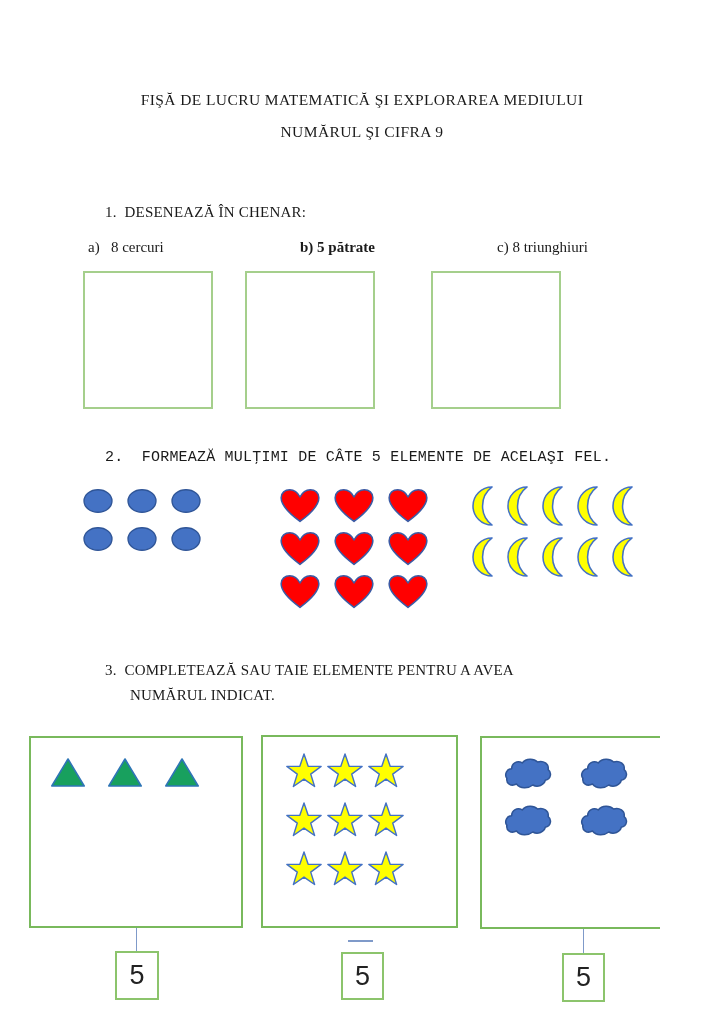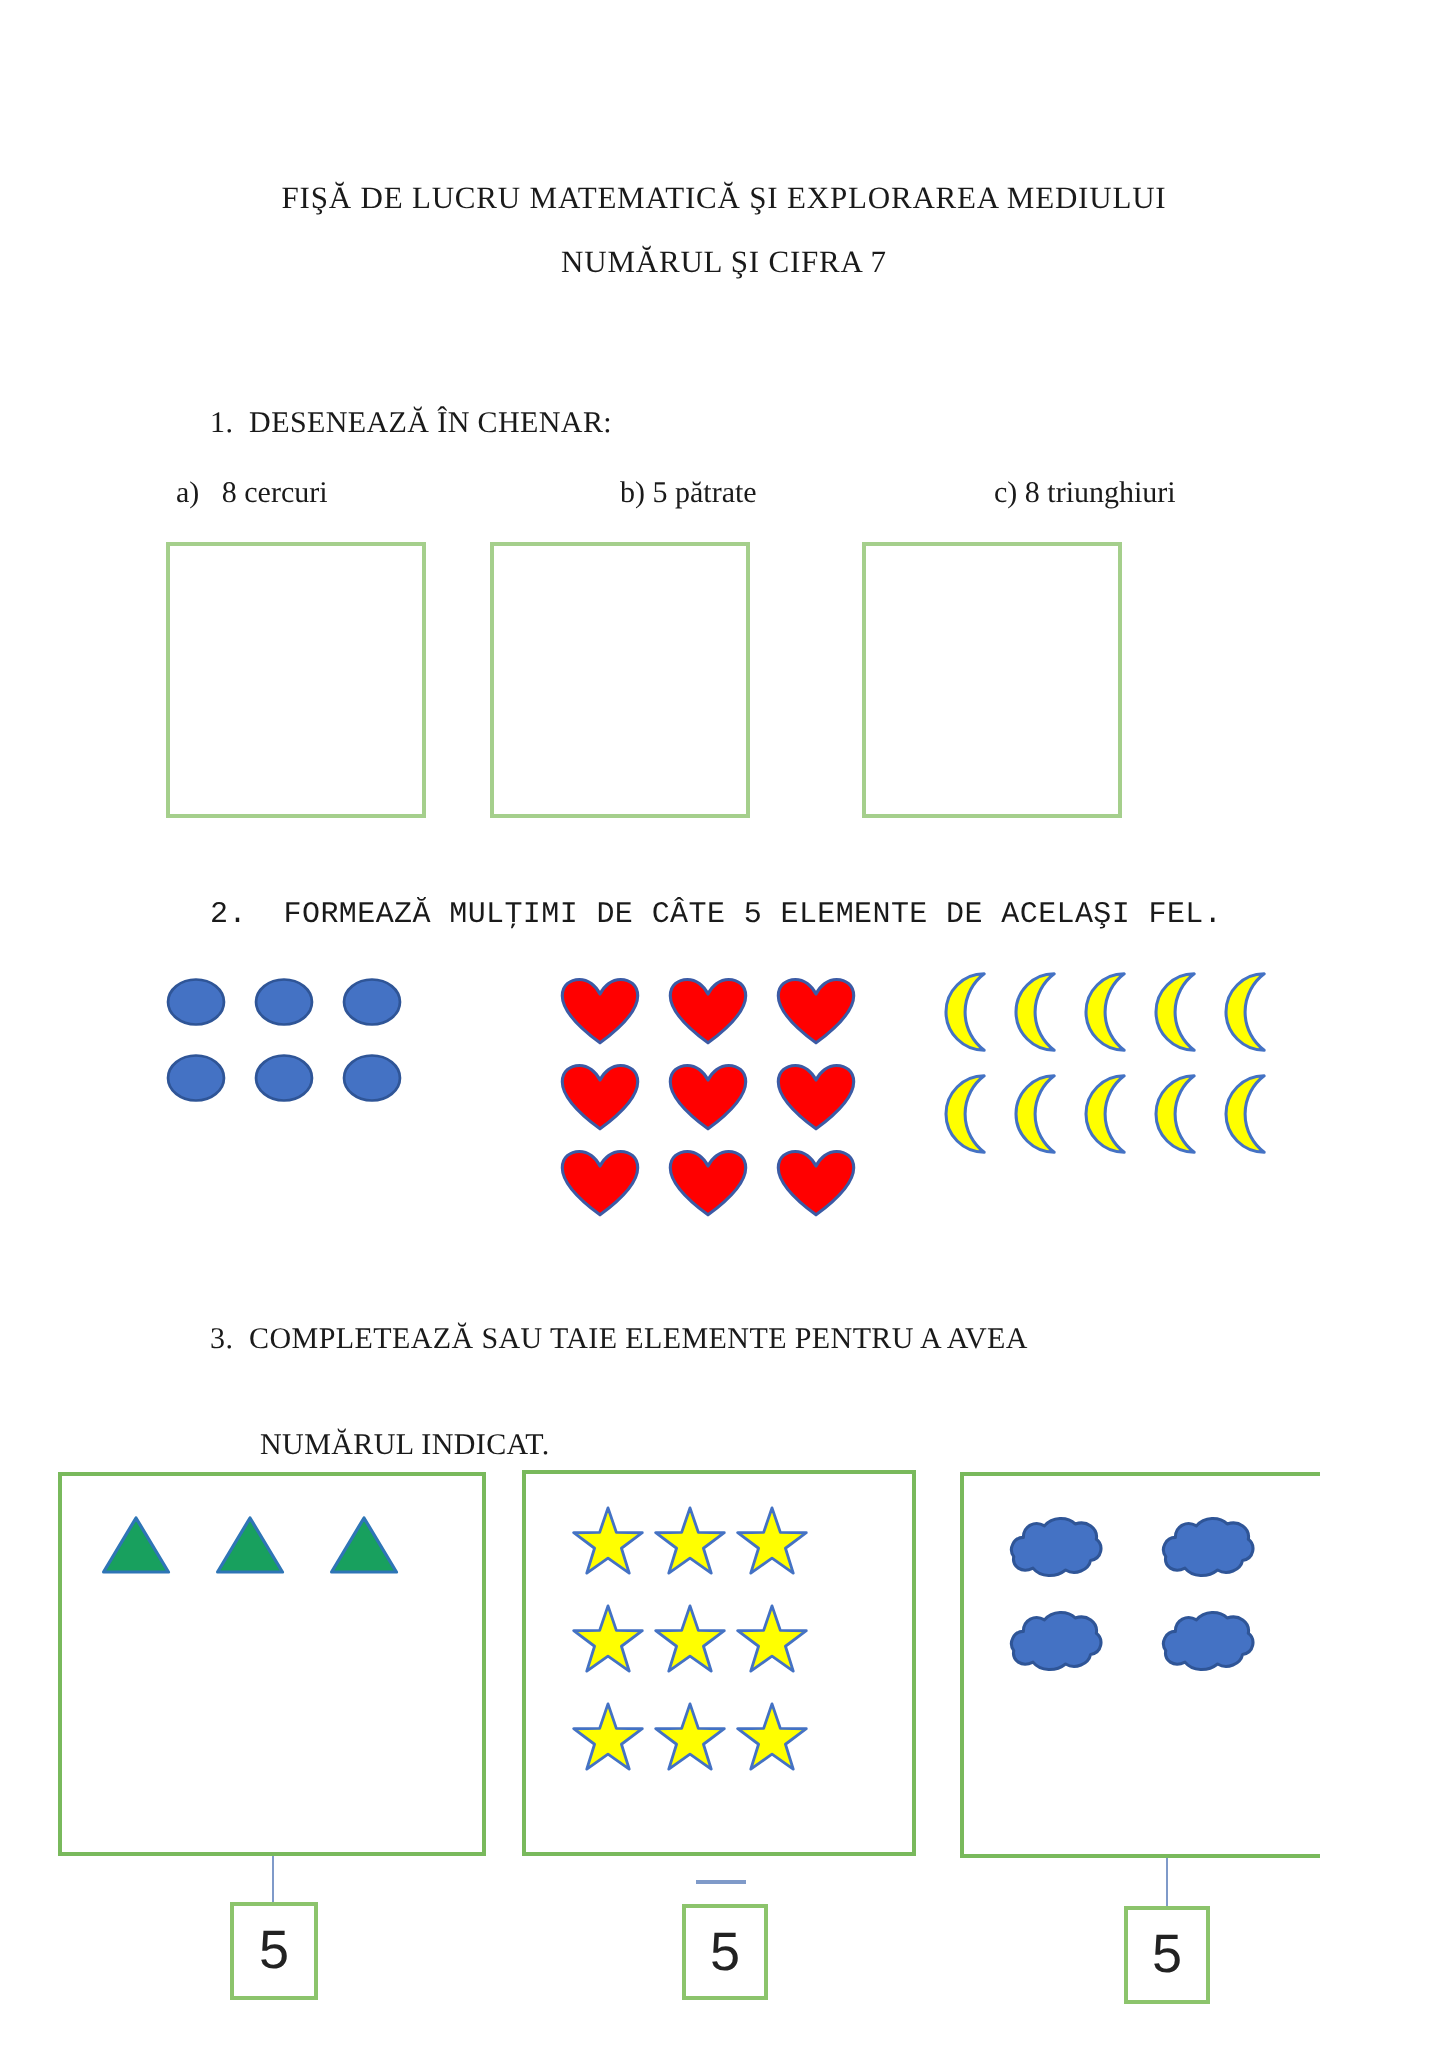--- a/index.html
+++ b/index.html
@@ -6,24 +6,24 @@
   .page{
     position:relative;width:660px;height:1024px;background:#ffffff;
     font-family:"Liberation Serif", serif;color:#1a1a1a;overflow:hidden;
   }
   .title{position:absolute;left:0;top:84px;width:724px;text-align:center;
     font-size:15.5px;letter-spacing:.4px;line-height:32px;}
   .heading{position:absolute;font-size:15px;letter-spacing:.2px;white-space:pre;}
   .ex1-heading{left:105px;top:204px;text-align:right;}
   .ex2-heading{left:105px;top:449px;font-family:Liberation Mono, monospace;}
   .ex3-heading-1{left:105px;top:662px;}
-  .ex3-heading-2{left:130px;top:687px;margin-top:28px;}
+  .ex3-heading-2{left:130px;top:687px;}
   .lbl{position:absolute;font-size:15px;white-space:pre;top:239px;}
   .lbl-a{left:88px;}
-  .lbl-b{left:310px;}
+  .lbl-b{left:300px;font-weight:bold;}
   .lbl-c{left:497px;}
   .draw-box{position:absolute;top:271px;width:126px;height:134px;
     border:2px solid var(--ex1-border);background:#fff;}
   .box-a{left:83px;}
   .box-b{left:245px;}
   .box-c{left:431px;}
   .shape-grid{position:absolute;display:flex;flex-wrap:wrap;}
   .grid-ovals{left:83px;top:487px;}
   .grid-hearts{left:277px;top:488px;}
   .grid-moons{left:471px;top:485px;}
@@ -46,21 +46,21 @@
   .target-2{left:341px;top:952px;width:39px;height:44px;}
   .target-3{left:562px;top:953px;width:39px;height:45px;}
 </style>
 </head>
 <body>
 
 <div class="page" style="--ex1-border: #a5cf8c; --ex3-border: #79b95c; --small-border: #8cc46c; --connector: #7f9ac9;">
 
   <div class="title">
     <div>FIŞĂ DE LUCRU MATEMATICĂ ŞI EXPLORAREA MEDIULUI</div>
-    <div>NUMĂRUL ŞI CIFRA 7</div>
+    <div>NUMĂRUL ŞI CIFRA 9</div>
   </div>
 
   <div class="heading ex1-heading">1.  DESENEAZĂ ÎN CHENAR:</div>
 
   <div class="lbl lbl-a">a)   8 cercuri</div>
   <div class="lbl lbl-b">b) 5 pătrate</div>
   <div class="lbl lbl-c">c) 8 triunghiuri</div>
 
   <div class="draw-box box-a"></div>
   <div class="draw-box box-b"></div>

